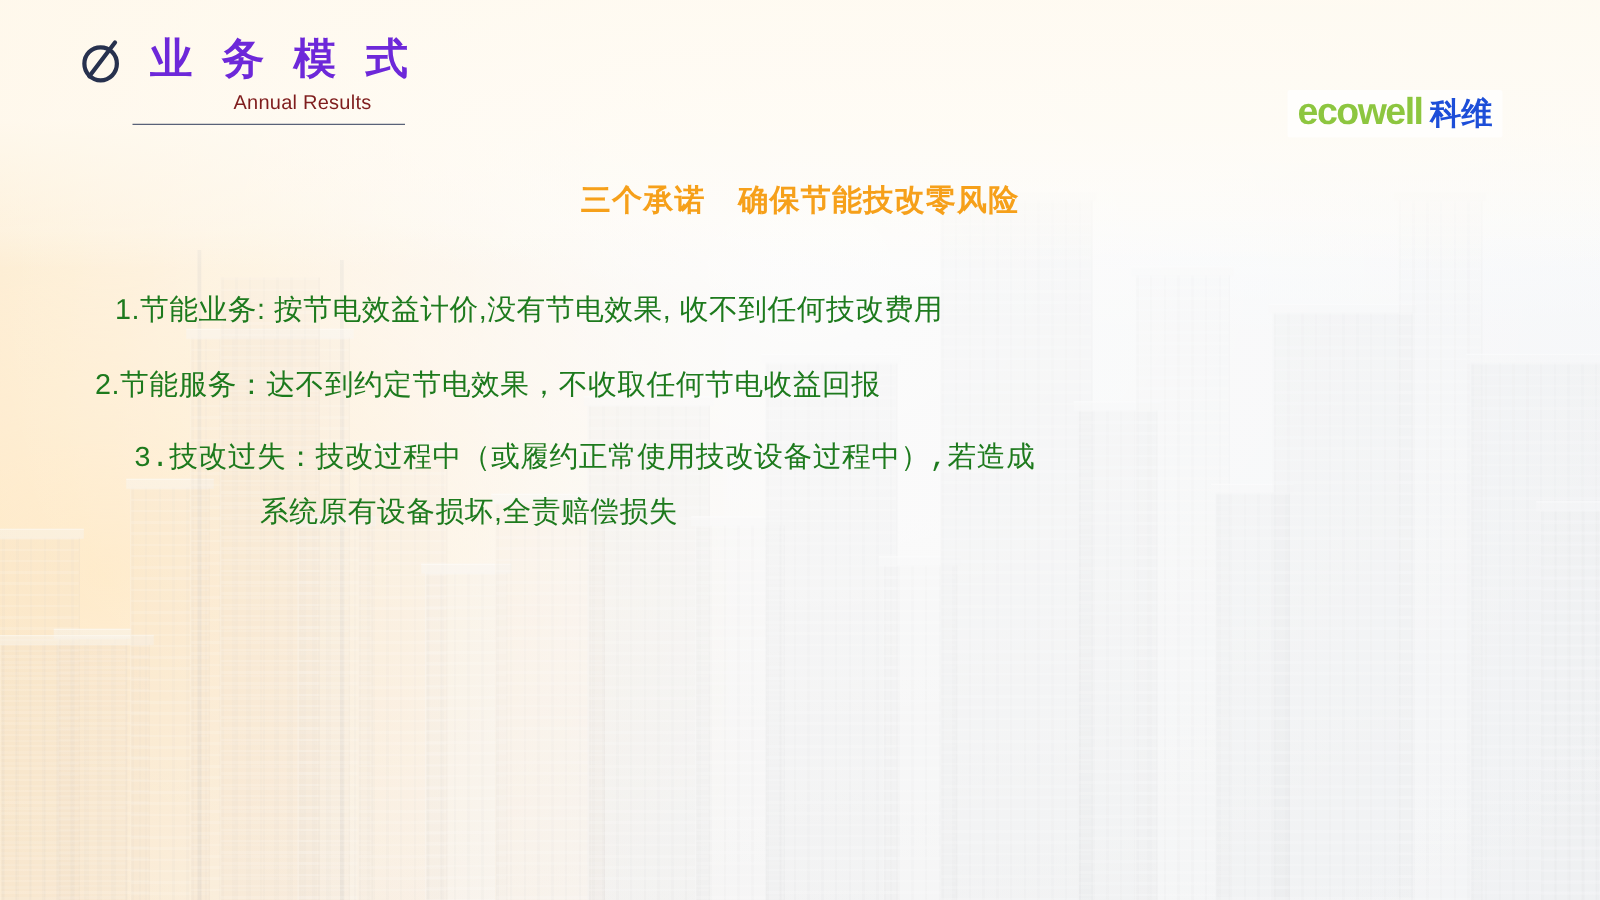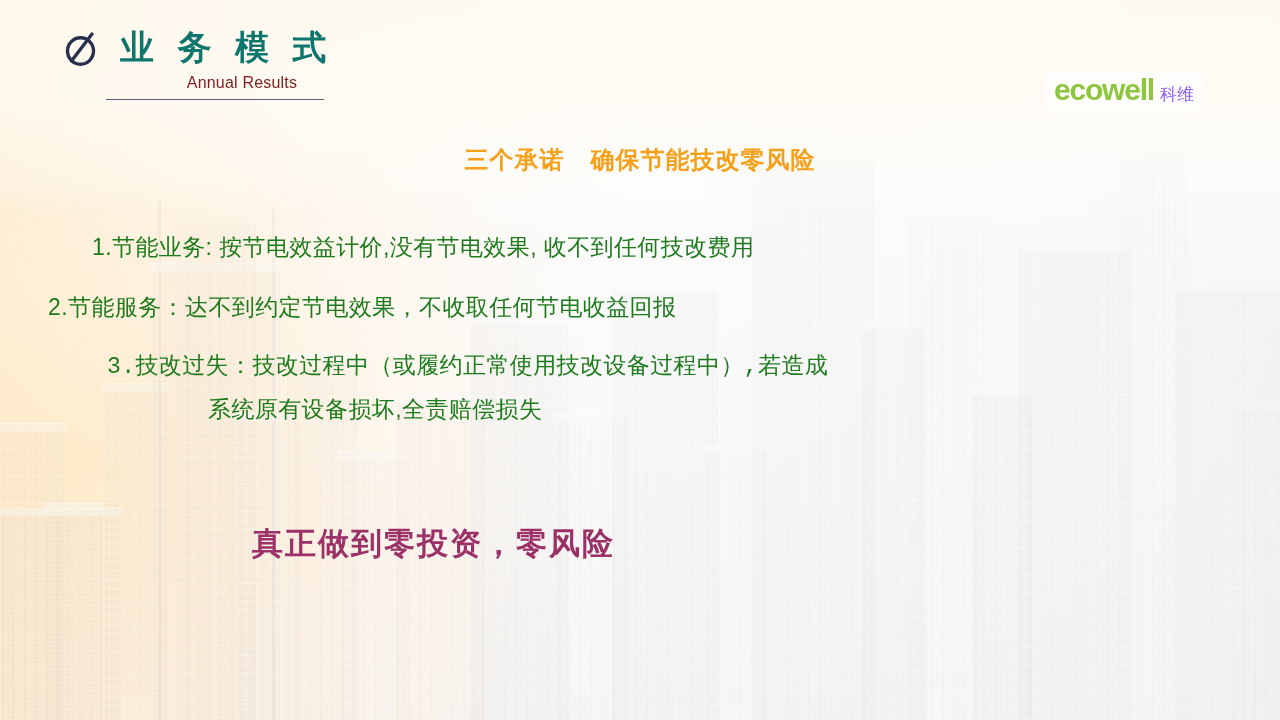--- a/index.html
+++ b/index.html
@@ -163,21 +163,21 @@
   }
   .null-icon {
     width: 40px;
     height: 44px;
     flex: 0 0 auto;
     display: block;
   }
   .header-title {
     font-size: 34px;
     font-weight: bold;
-    color: #0f766e;
+    color: #6d28d9;
     letter-spacing: 7px;
     line-height: 1.05;
     white-space: nowrap;
   }
   .header-sub {
     margin-top: 4px;
     text-align: center;
     width: 272px;
     margin-left: 44px;
     font-size: 16px;
@@ -207,23 +207,23 @@
     border-radius: 2px;
   }
   .logo-en {
     font-size: 30px;
     font-weight: bold;
     color: #8DC63F;
     letter-spacing: -1.2px;
     line-height: 1;
   }
   .logo-cn {
-    font-size: 17px;
-    font-weight: normal;
-    color: #8b5cf6;
+    font-size: 25px;
+    font-weight: bold;
+    color: #1d4ed8;
     letter-spacing: 0px;
     line-height: 1;
   }
 
   
   .headline {
     position: absolute;
     left: 0;
     right: 0;
     top: 144px;
@@ -242,21 +242,21 @@
     top: 236px;
   }
   .bullet {
     font-size: 23px;
     color: #1d7a1d;
     line-height: 1.0;
     letter-spacing: 0.4px;
     white-space: nowrap;
   }
   .bullet.b1 { margin-left: 92px; margin-bottom: 37px; }
-  .bullet.b2 { margin-left: 48px; margin-bottom: 37px; }
+  .bullet.b2 { margin-left: 76px; margin-bottom: 37px; }
   .bullet.b3 { margin-left: 107px; margin-bottom: 19px; font-family: Liberation Mono, monospace; }
   .bullet.b3b { margin-left: 208px; }
 
   .closing {
     position: absolute;
     left: 0;
     right: 0;
     top: 528px;
     color: #9C3168;
   }
@@ -381,16 +381,15 @@
   </div>
 
   <div class="bullets">
     <div class="bullet b1">1.节能业务: 按节电效益计价,没有节电效果, 收不到任何技改费用</div>
     <div class="bullet b2">2.节能服务：达不到约定节电效果，不收取任何节电收益回报</div>
     <div class="bullet b3">3.技改过失：技改过程中（或履约正常使用技改设备过程中）,若造成</div>
     <div class="bullet b3b">系统原有设备损坏,全责赔偿损失</div>
   </div>
 
   <div class="closing">
-    <div class="closing-line c1">真正做到零投资，零风险</div>
   </div>
 
 </div>
 
 </body></html>

